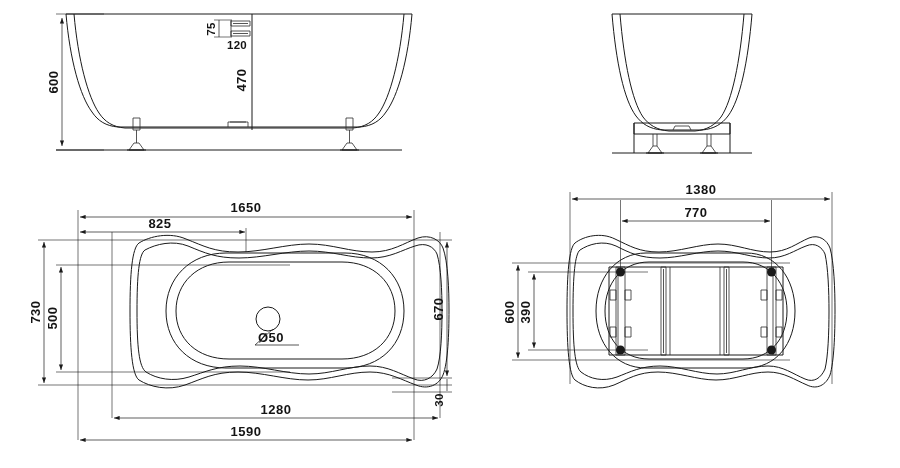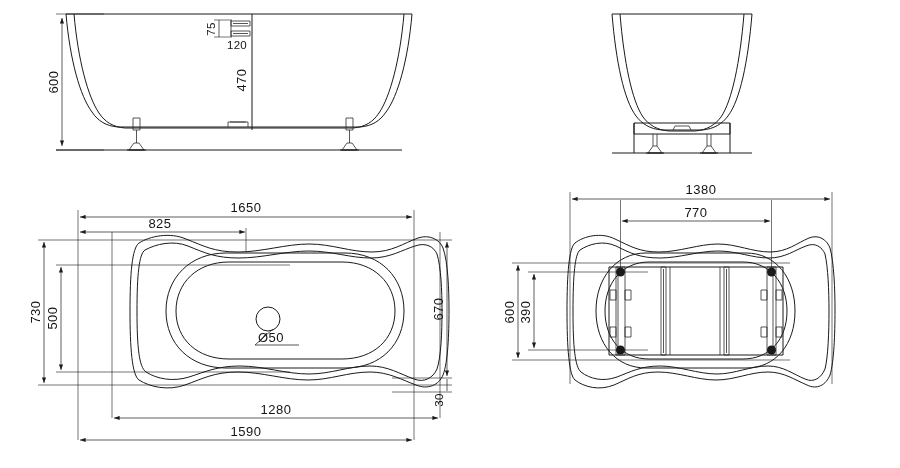--- a/index.html
+++ b/index.html
@@ -10,20 +10,21 @@
   }
   body {
     font-family: "Liberation Sans", sans-serif;
   }
   #sheet {
     position: relative;
     width: 900px;
     height: 468px;
     background: #ffffff;
     overflow: hidden;
+    font-weight: bold;
   }
   #sheet svg {
     display: block;
     width: 900px;
     height: 468px;
   }
   .ln {
     stroke: #1a1a1a;
     fill: none;
     stroke-width: 1;

